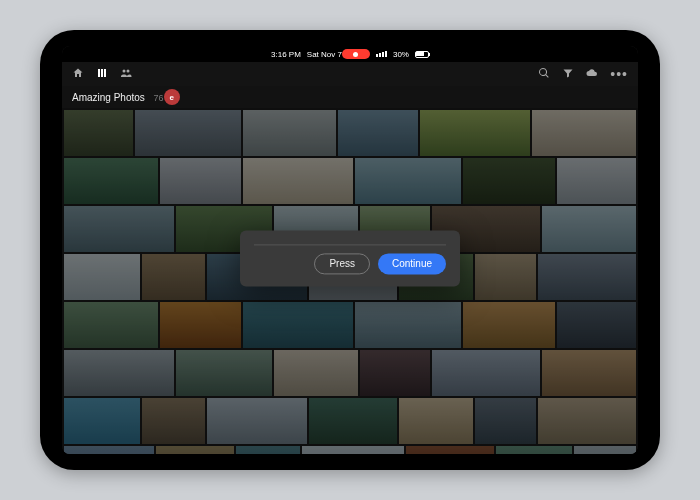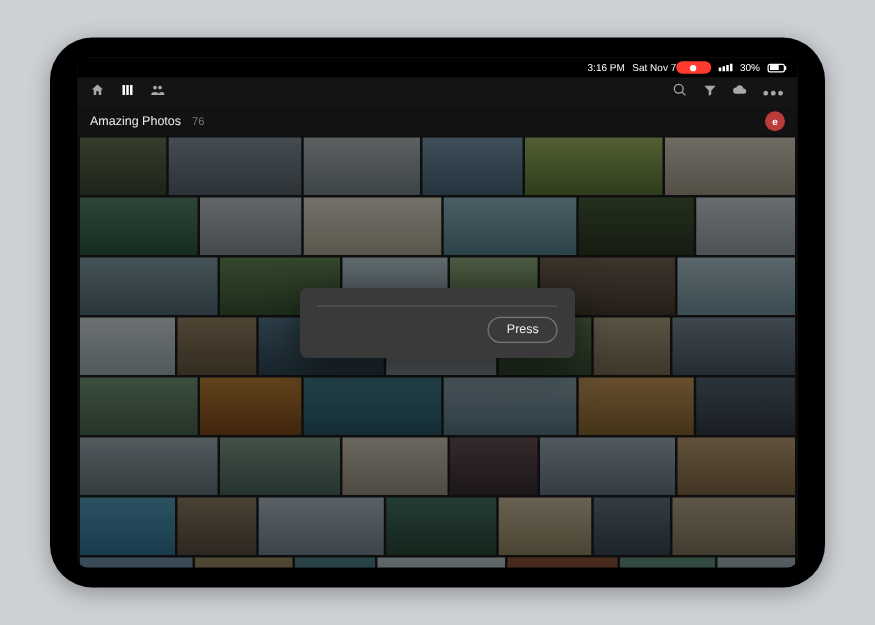--- a/index.html
+++ b/index.html
@@ -21,21 +21,21 @@
   .screen {
     width: 100%; height: 100%;
     background: #1b1b1b;
     border-radius: 8px;
     position: relative;
     overflow: hidden;
   }
   .statusbar {
     height: 16px; width: 100%;
     background: #000;
-    display: flex; align-items: center; justify-content: flex-end;
+    display: flex; align-items: center; justify-content: center;
     padding: 0 10px; color: #fff; font-size: 8px;
   }
   .statusbar .left { display: flex; gap: 6px; align-items: center; }
   .statusbar .right { display: flex; gap: 6px; align-items: center; }
   .rec-pill { width: 28px; height: 10px; background: #ff3b30; border-radius: 5px; display:flex;align-items:center;justify-content:center; }
   .rec-pill::before { content:''; width:5px;height:5px;background:#fff;border-radius:50%; }
   .battery { width: 14px; height: 7px; border: 1px solid #fff; border-radius: 2px; position: relative; }
   .battery::after { content:''; position:absolute; right:-2px; top:1px; width:1.5px; height:3px; background:#fff; }
   .battery-fill { position:absolute; left:0.5px; top:0.5px; bottom:0.5px; width:60%; background:#fff; }
   .signal { display:flex; gap:1px; align-items:flex-end; }
@@ -48,21 +48,21 @@
     padding: 0 10px;
   }
   .toolbar .group { display:flex; gap:12px; align-items:center; }
   .toolbar svg { width:12px; height:12px; fill:#a8a8a8; }
   .tool-ico { cursor:pointer; }
   .tool-ico.active svg { fill:#fff; }
   .dots { color:#a8a8a8; font-size:14px; line-height:8px; letter-spacing:1px; }
 
   .titlebar {
     height: 22px; background: rgba(18,18,18,.95);
-    display:flex; align-items:center; justify-content:space-between;
+    display:flex; align-items:center; 
     padding: 0 10px; color:#eee; font-size:10px;
   }
   .titlebar .count { color:#777; font-size:9px; margin-left:6px; }
   .avatar {
     width:16px;height:16px;border-radius:50%;background:#bb3a3a;
     display:flex;align-items:center;justify-content:center;color:#fff;font-size:8px;font-weight:600;
   }
 
   .grid-wrap {
     position:absolute; top:62px; left:0; right:0; bottom:0;
@@ -216,17 +216,18 @@
           <div class="thumb" style="width: 68px; background: linear-gradient(rgb(106, 154, 133), rgb(58, 106, 85));"></div>
           <div class="thumb" style="width: 55px; background: linear-gradient(rgb(176, 192, 200), rgb(117, 133, 144));"></div>
         </div>
       <div class="backdrop"></div>
     </div>
 
     <div class="dialog">
       <hr>
       <div class="btns">
         <button class="btn btn-secondary">Press</button>
+        <button class="btn btn-primary">Continue</button>
       </div>
     </div>
 
   </div>
 </div>
 
 </body></html>

